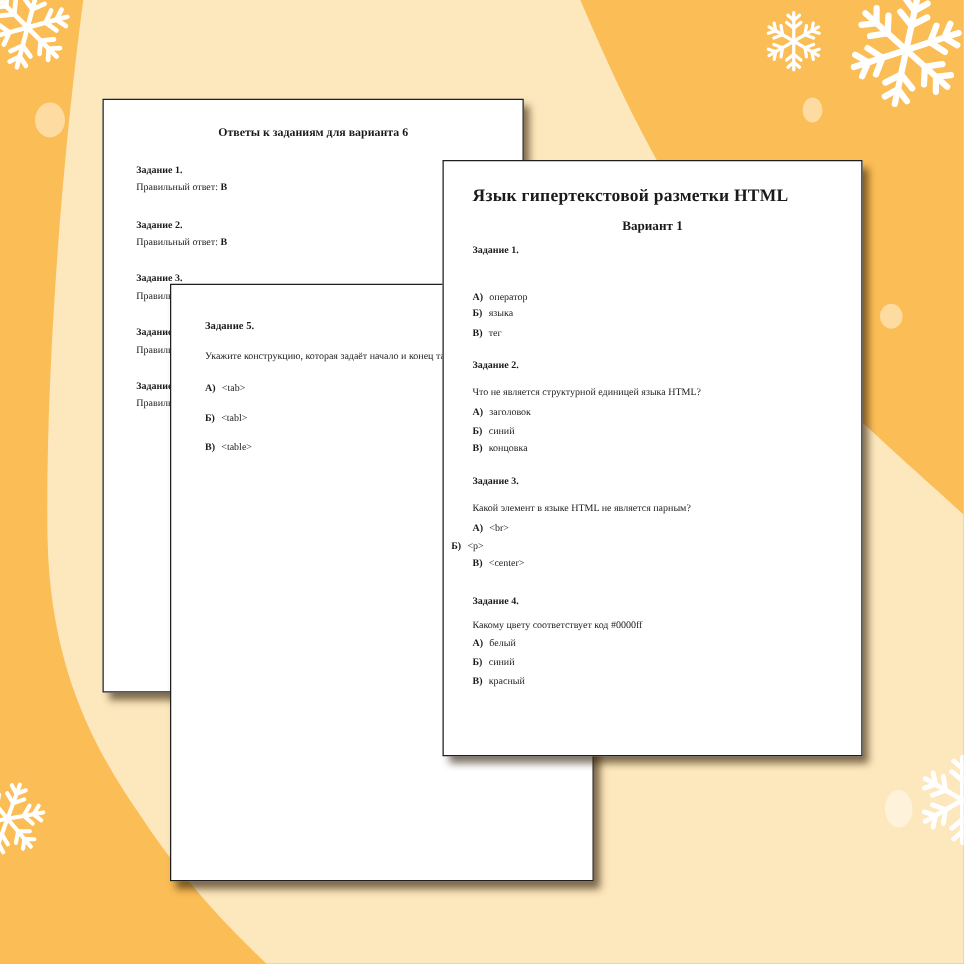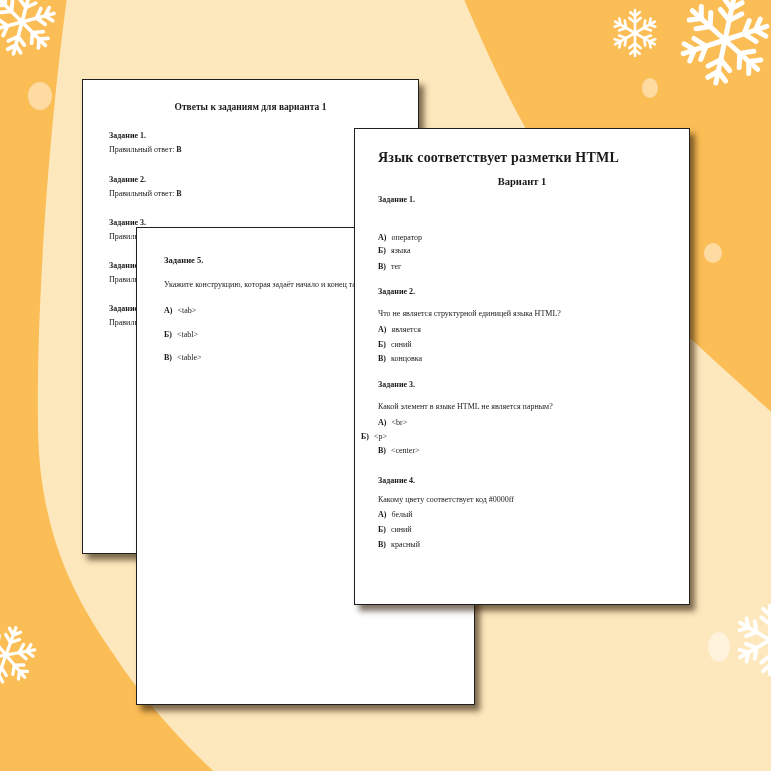--- a/index.html
+++ b/index.html
@@ -55,21 +55,21 @@
     <ellipse cx="719" cy="647" rx="11" ry="15" fill="rgba(255,255,255,0.45)"></ellipse>
 
     <use href="#flake" transform="translate(22,22) rotate(15) scale(0.75)"></use>
     <use href="#flake" transform="translate(635,33) scale(0.52)"></use>
     <use href="#flake" transform="translate(725,40) rotate(12)"></use>
     <use href="#flake" transform="translate(6,655) rotate(20) scale(0.66)"></use>
     <use href="#flake" transform="translate(770,640) scale(0.78)"></use>
   </svg>
 
   <div class="page" id="answers-page">
-    <div class="ln ctr b f95" style="top:22px">Ответы к заданиям для варианта 1</div>
+    <div class="ln ctr b f95" style="top:22px">Ответы к заданиям для варианта 6</div>
 
     <div class="ln b f8" style="left:26px;top:51px">Задание 1.</div>
     <div class="ln f8" style="left:26px;top:65px"><span>Правильный ответ: </span><span class="b">В</span></div>
 
     <div class="ln b f8" style="left:26px;top:95px">Задание 2.</div>
     <div class="ln f8" style="left:26px;top:109px"><span>Правильный ответ: </span><span class="b">В</span></div>
 
     <div class="ln b f8" style="left:26px;top:138px">Задание 3.</div>
     <div class="ln f8" style="left:26px;top:152px"><span>Правильный ответ: </span><span class="b">А</span></div>
 
@@ -82,31 +82,31 @@
 
   <div class="page" id="task5-page">
     <div class="ln b f85" style="left:27px;top:28px">Задание 5.</div>
     <div class="ln f8" style="left:27px;top:52px">Укажите конструкцию, которая задаёт начало и конец таблицы</div>
     <div class="ln f8" style="left:27px;top:78px"><span class="letter">А)</span><span>&lt;tab&gt;</span></div>
     <div class="ln f8" style="left:27px;top:102px"><span class="letter">Б)</span><span>&lt;tabl&gt;</span></div>
     <div class="ln f8" style="left:27px;top:125px"><span class="letter">В)</span><span>&lt;table&gt;</span></div>
   </div>
 
   <div class="page" id="variant-page">
-    <div class="ln b f14" style="left:23px;top:21px">Язык соответствует разметки HTML</div>
+    <div class="ln b f14" style="left:23px;top:21px">Язык гипертекстовой разметки HTML</div>
     <div class="ln ctr b f105" style="top:47px">Вариант 1</div>
 
     <div class="ln b f8" style="left:23px;top:66px">Задание 1.</div>
     <div class="ln f8" style="left:23px;top:104px"><span class="letter">А)</span><span>оператор</span></div>
     <div class="ln f8" style="left:23px;top:117px"><span class="letter">Б)</span><span>языка</span></div>
     <div class="ln f8" style="left:23px;top:133px"><span class="letter">В)</span><span>тег</span></div>
 
     <div class="ln b f8" style="left:23px;top:158px">Задание 2.</div>
     <div class="ln f8" style="left:23px;top:180px">Что не является структурной единицей языка HTML?</div>
-    <div class="ln f8" style="left:23px;top:196px"><span class="letter">А)</span><span>является</span></div>
+    <div class="ln f8" style="left:23px;top:196px"><span class="letter">А)</span><span>заголовок</span></div>
     <div class="ln f8" style="left:23px;top:211px"><span class="letter">Б)</span><span>синий</span></div>
     <div class="ln f8" style="left:23px;top:225px"><span class="letter">В)</span><span>концовка</span></div>
 
     <div class="ln b f8" style="left:23px;top:251px">Задание 3.</div>
     <div class="ln f8" style="left:23px;top:273px">Какой элемент в языке HTML не является парным?</div>
     <div class="ln f8" style="left:23px;top:289px"><span class="letter">А)</span><span>&lt;br&gt;</span></div>
     <div class="ln f8" style="left:6px;top:303px"><span class="letter">Б)</span><span>&lt;p&gt;</span></div>
     <div class="ln f8" style="left:23px;top:317px"><span class="letter">В)</span><span>&lt;center&gt;</span></div>
 
     <div class="ln b f8" style="left:23px;top:347px">Задание 4.</div>

